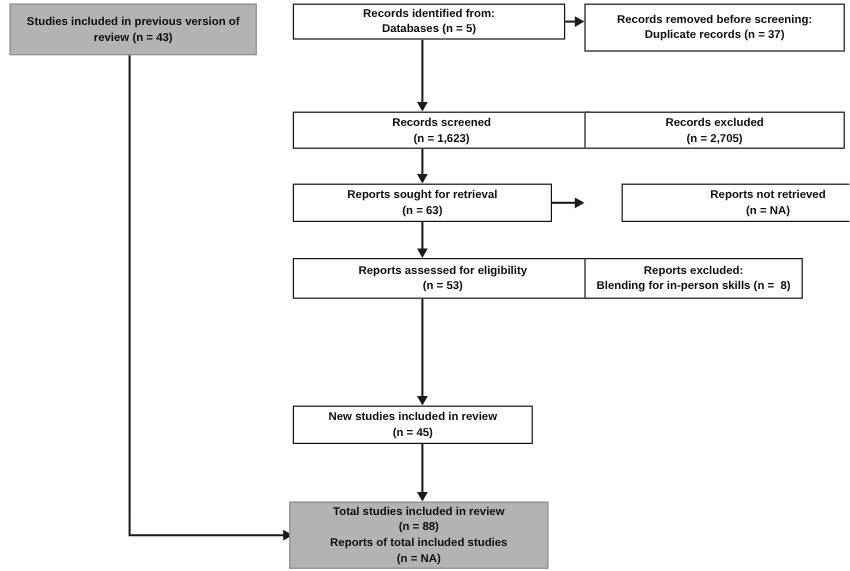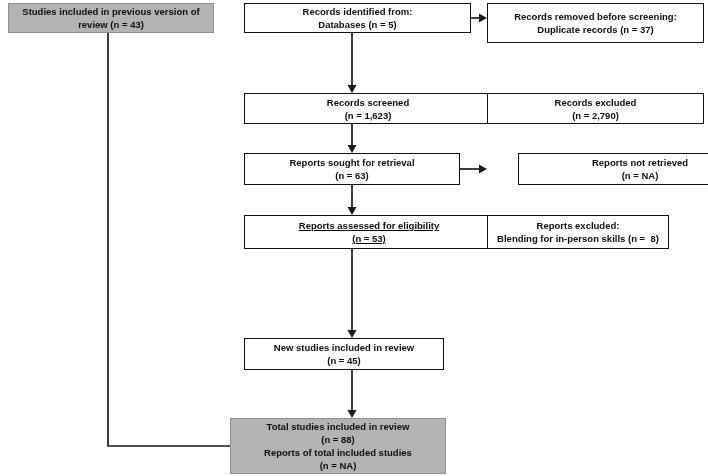--- a/index.html
+++ b/index.html
@@ -83,65 +83,65 @@
       <line x1="460" y1="231" x2="480" y2="231" stroke="#1a1a1a" stroke-width="1.7"></line>
       <polygon points="479,226.5 479,235.5 487,231" fill="#1a1a1a"></polygon>
     </g>
 
     <g>
       <path d="M108,33 L108,446 L237,446" fill="none" stroke="#1a1a1a" stroke-width="1.7"></path>
       <polygon points="236,441.5 236,450.5 244,446" fill="#1a1a1a"></polygon>
     </g>
   </svg>
 
-  <div class="box gray" style="left:8px; top:3px; width:206px; height:30px;">
+  <div class="box gray" style="left:8px; top:3px; width:206px; height:43px;">
     <div class="txt">Studies included in previous version of
 review (n = 43)</div>
   </div>
 
   <div class="box" style="left:244px; top:3px; width:227px; height:30px;">
     <div class="txt">Records identified from:
 Databases (n = 5)</div>
   </div>
 
   <div class="box" style="left:244px; top:93px; width:248px; height:31px;">
     <div class="txt">Records screened
 (n = 1,623)</div>
   </div>
 
   <div class="box" style="left:244px; top:153px; width:216px; height:32px;">
     <div class="txt">Reports sought for retrieval
 (n = 63)</div>
   </div>
 
-  <div class="box" style="left:244px; top:215px; width:250px; height:34px;text-decoration:underline;">
+  <div class="box" style="left:244px; top:215px; width:250px; height:34px;">
     <div class="txt">Reports assessed for eligibility
 (n = 53)</div>
   </div>
 
   <div class="box" style="left:244px; top:338px; width:200px; height:32px;">
     <div class="txt">New studies included in review
 (n = 45)</div>
   </div>
 
-  <div class="box gray" style="left:230px; top:418px; width:216px; height:56px;">
+  <div class="box gray" style="left:241px; top:418px; width:216px; height:56px;">
     <div class="txt">Total studies included in review
 (n = 88)
 Reports of total included studies
 (n = NA)</div>
   </div>
 
   <div class="box" style="left:487px; top:3px; width:217px; height:40px;">
     <div class="txt">Records removed before screening:
 Duplicate records (n = 37)</div>
   </div>
 
   <div class="box" style="left:487px; top:93px; width:217px; height:31px;">
     <div class="txt">Records excluded
-(n = 2,790)</div>
+(n = 2,705)</div>
   </div>
 
   <div class="box" style="left:479px; top:153px; width:244px; height:32px;margin-left:39px;">
     <div class="txt">Reports not retrieved
 (n = NA)</div>
   </div>
 
   <div class="box" style="left:487px; top:215px; width:182px; height:34px;">
     <div class="txt">Reports excluded:
 Blending for in-person skills (n =  8)</div>

